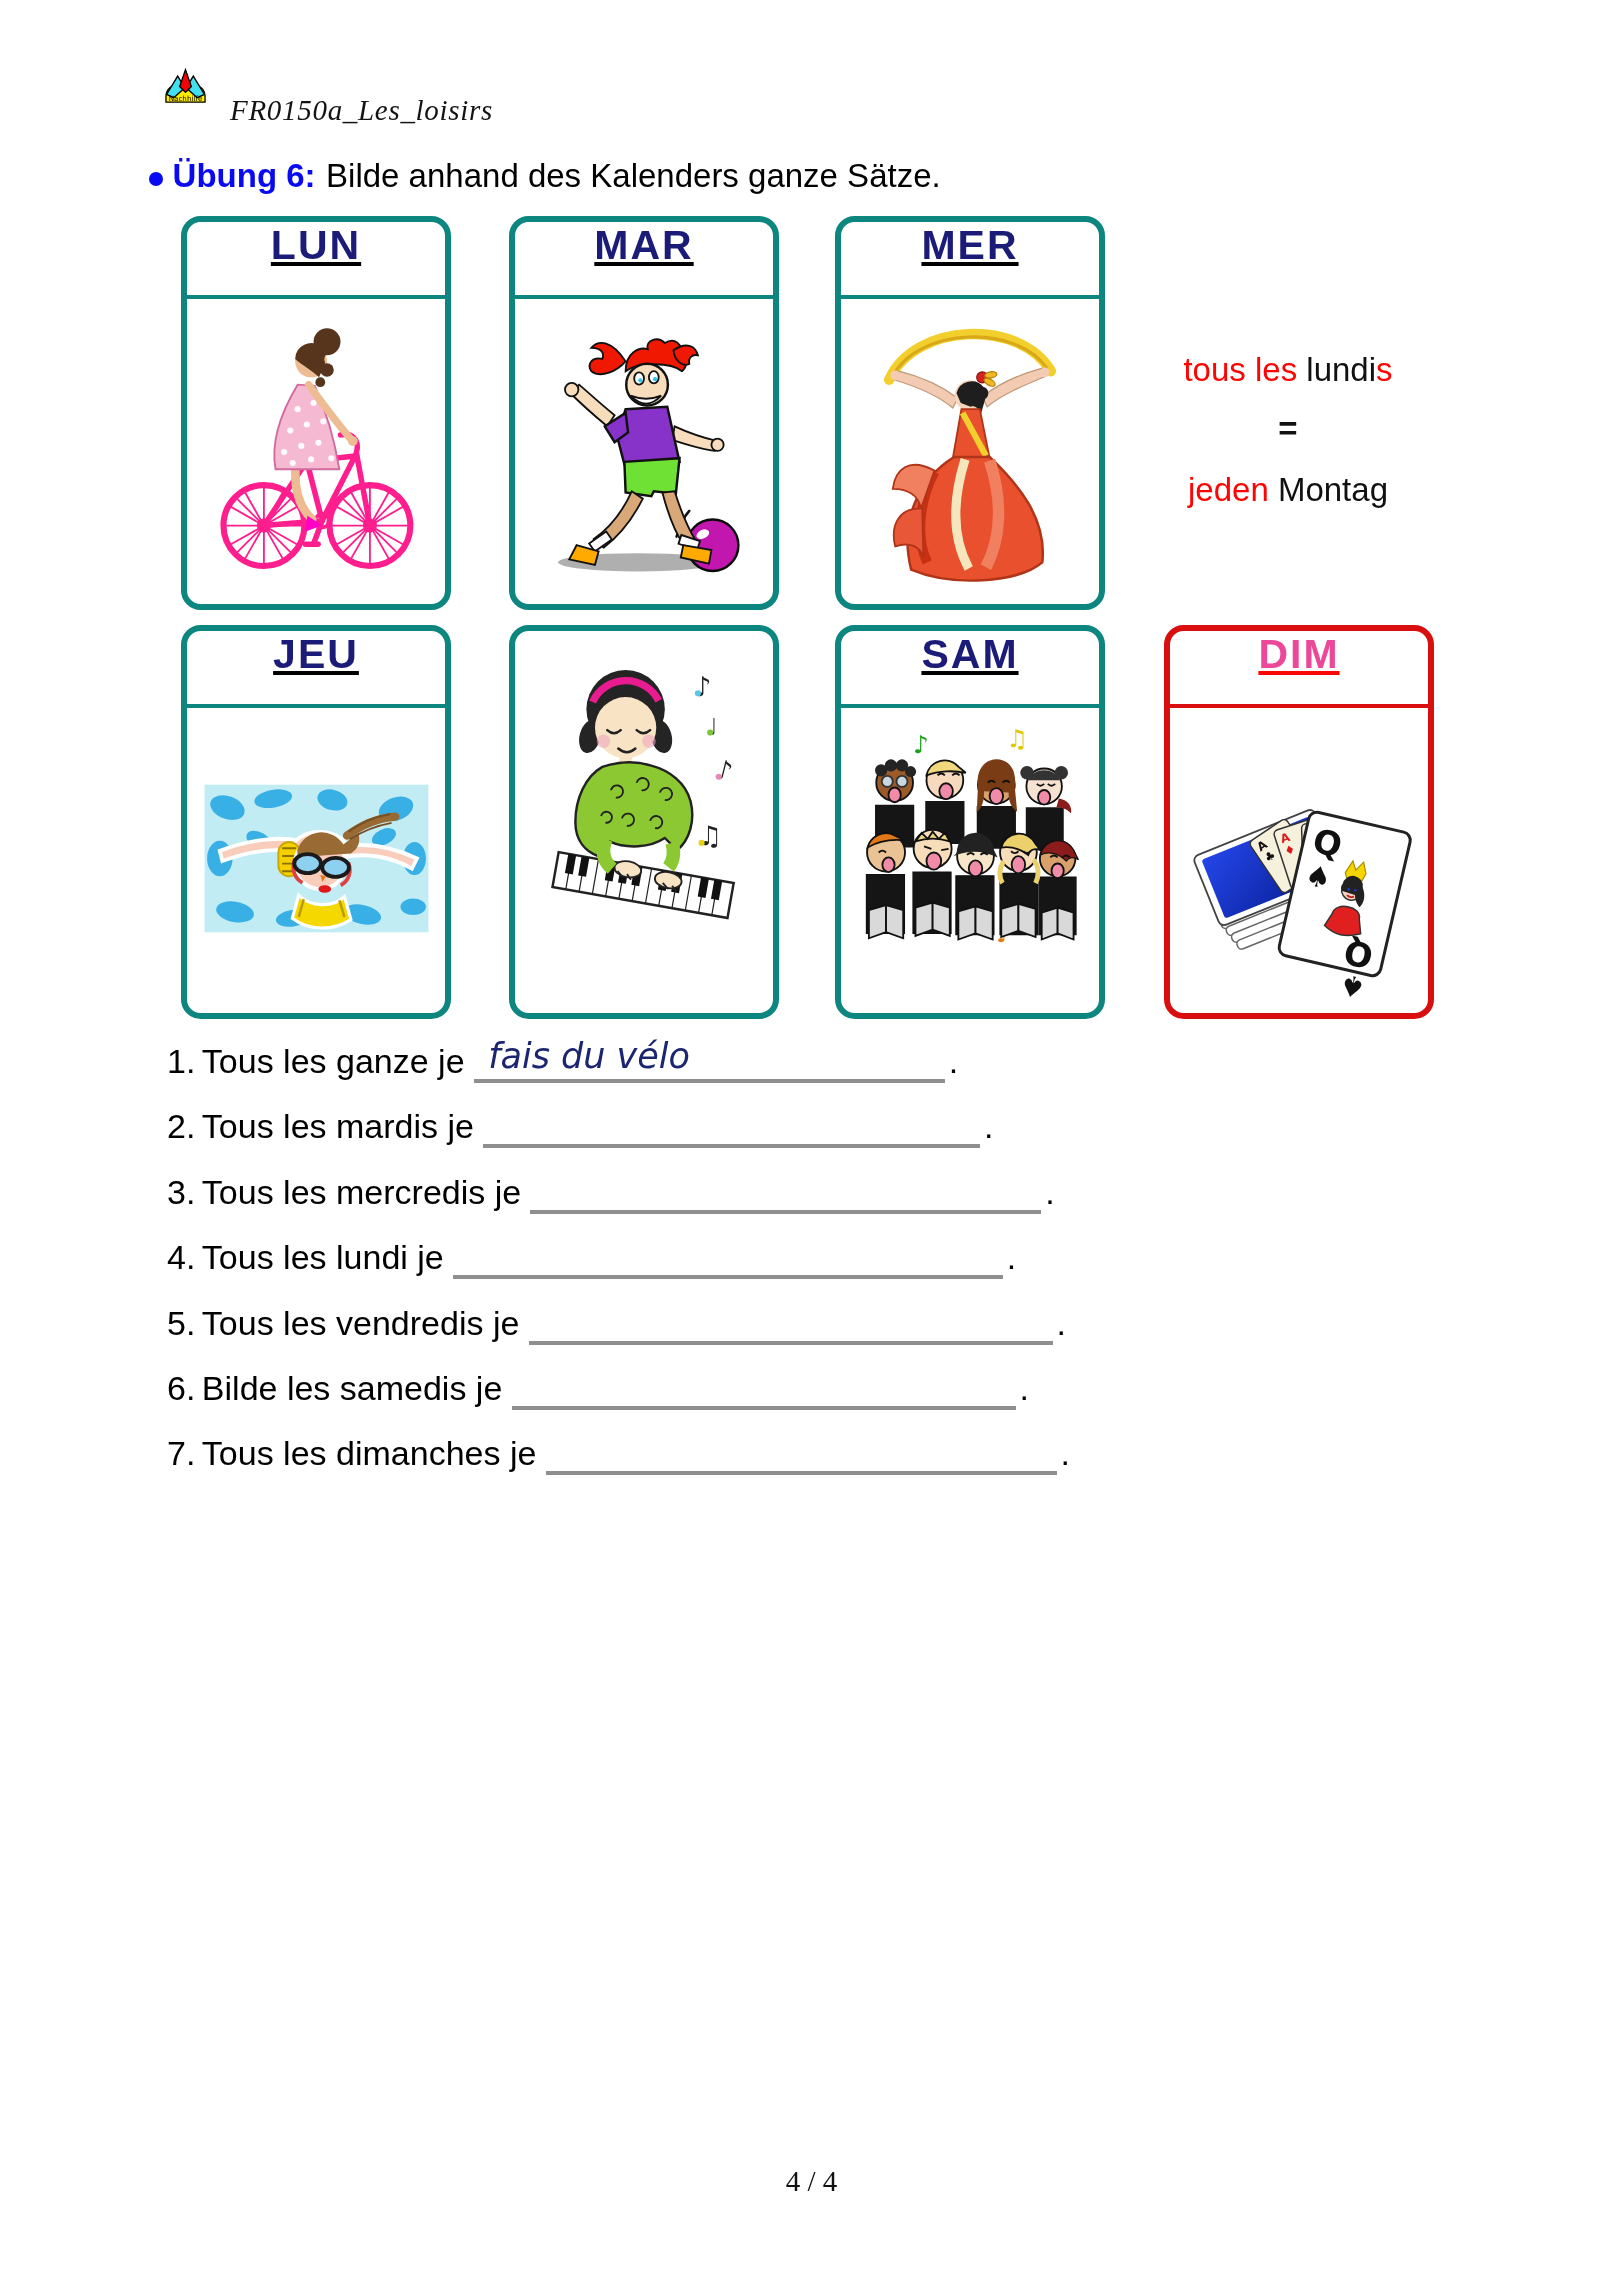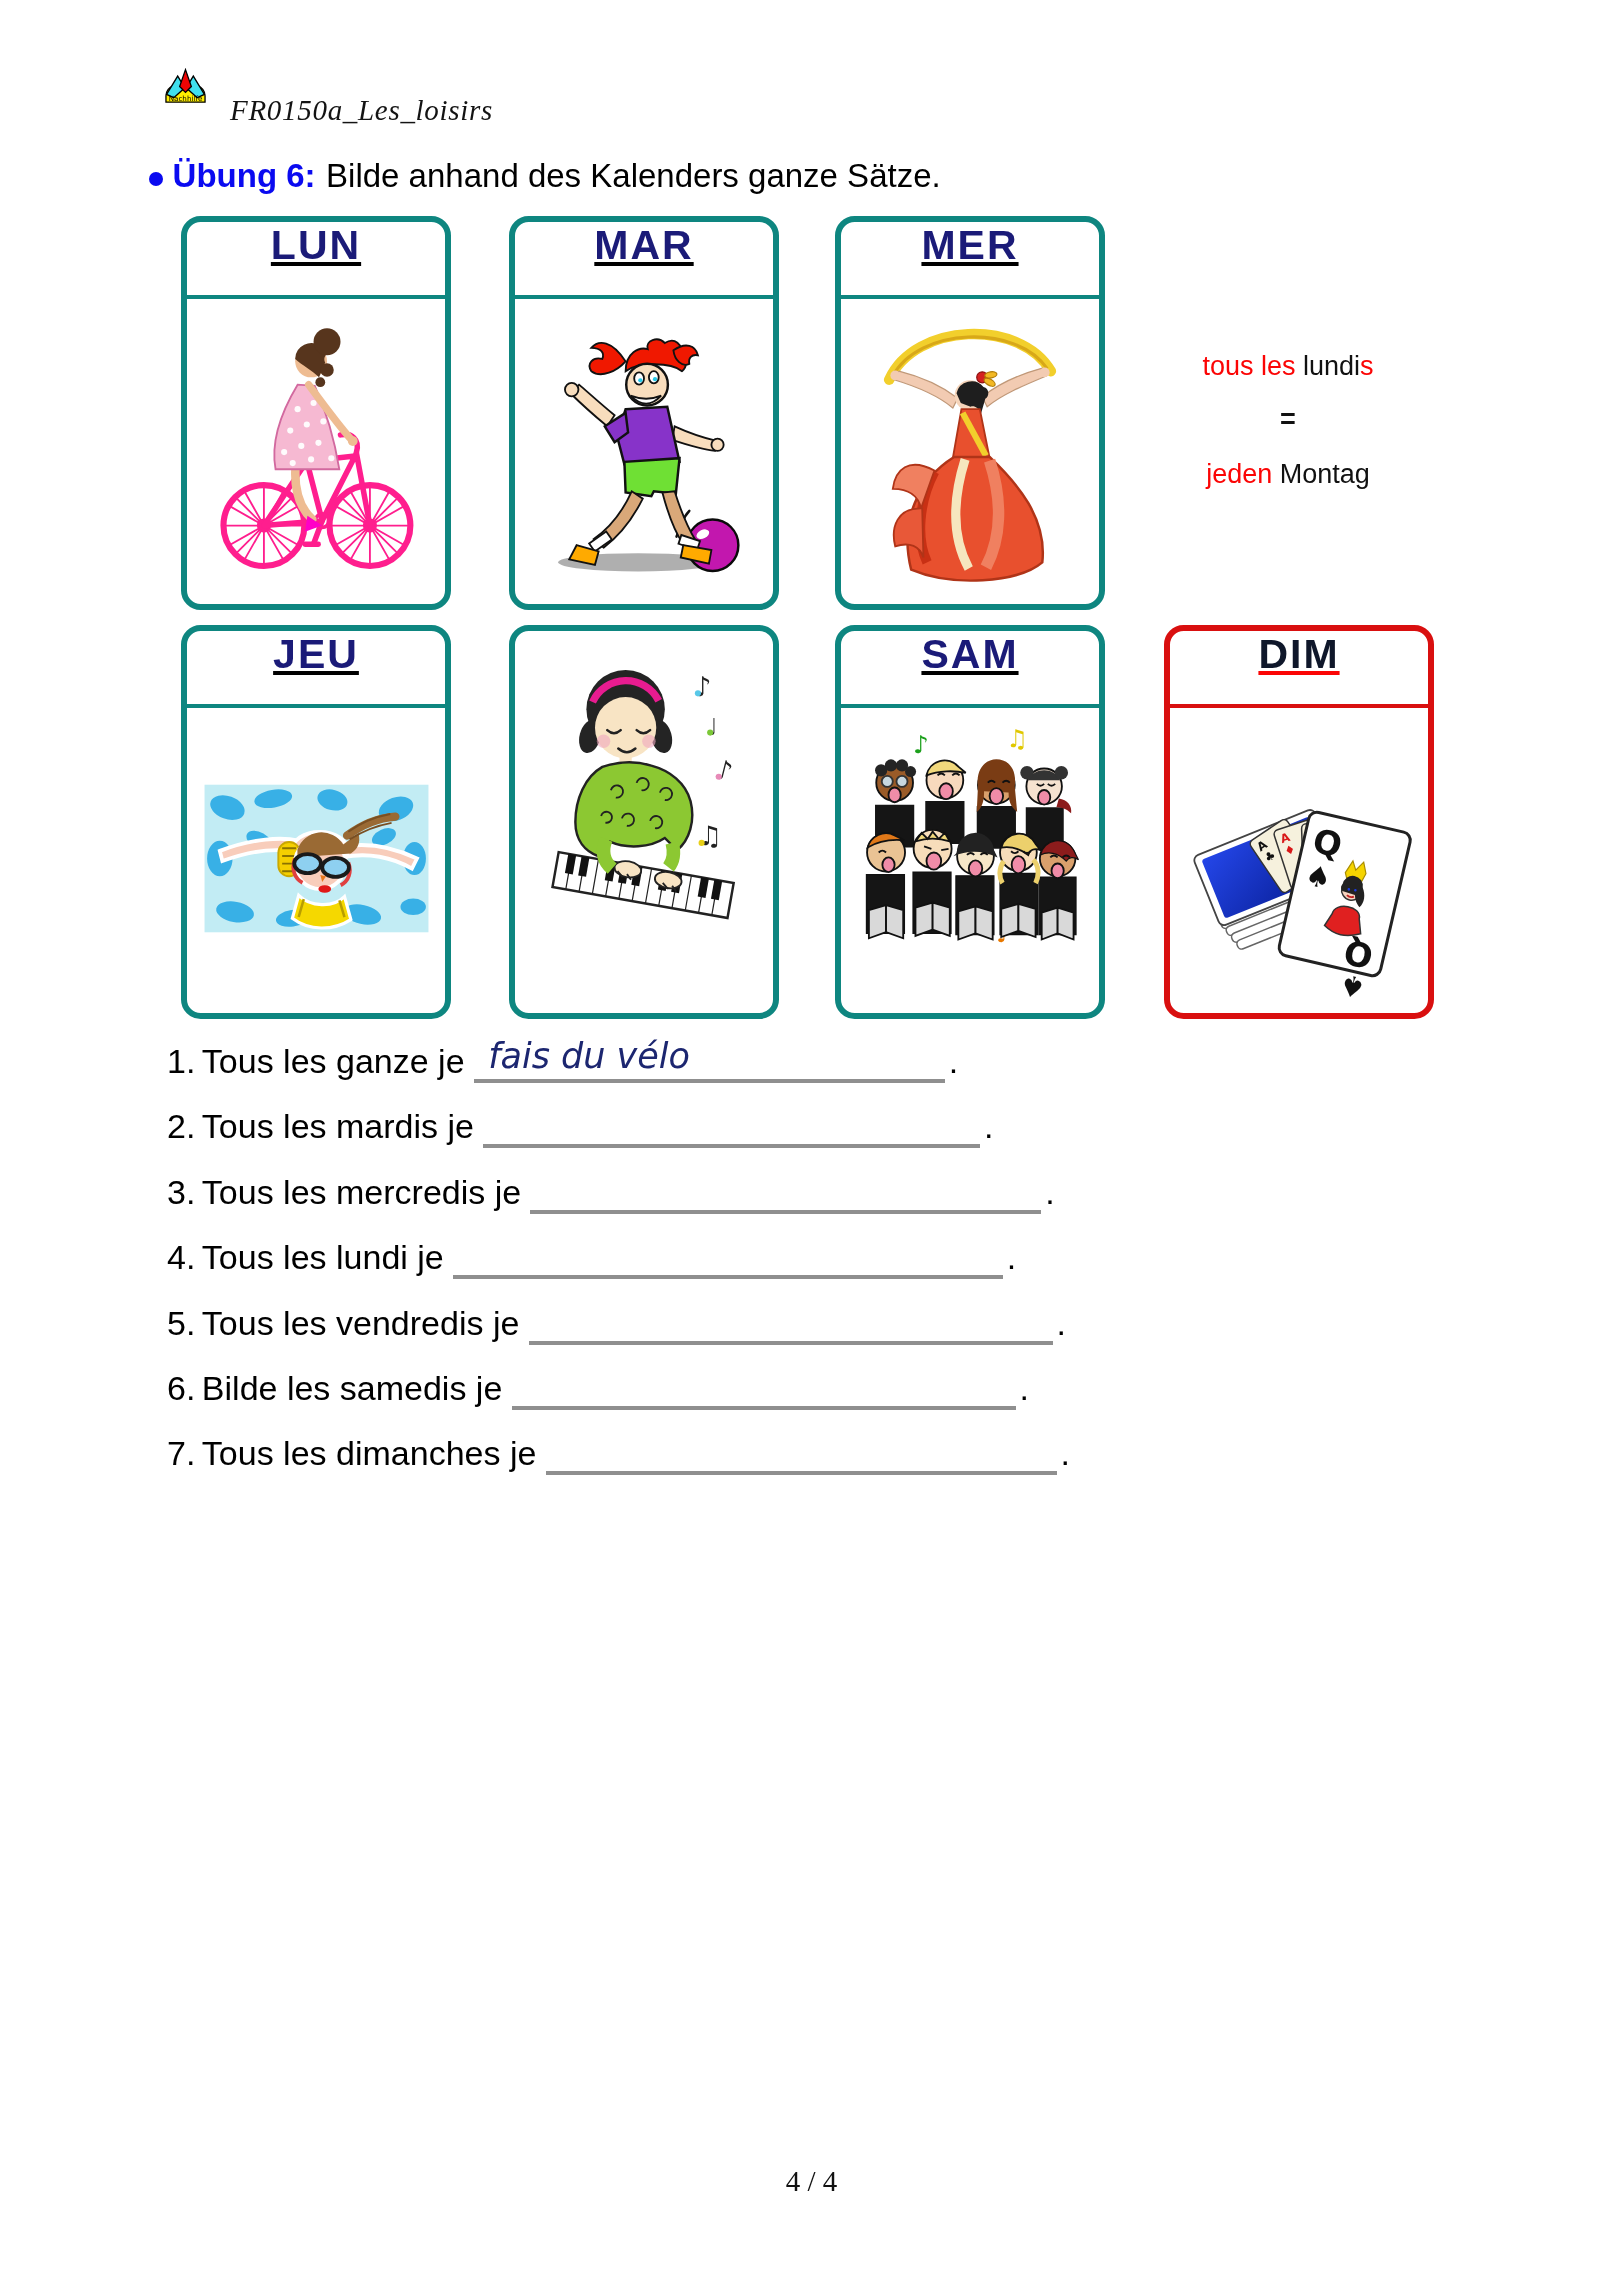--- a/index.html
+++ b/index.html
@@ -13,26 +13,26 @@
   .exline{position:absolute;left:149px;top:157px;display:flex;align-items:flex-end;font-size:33px;white-space:nowrap;}
   .exdot{width:14.4px;height:14.4px;border-radius:50%;background:#0a0af0;align-self:center;margin-top:6.5px;}
   .exlabel{color:#0a0af0;font-weight:bold;margin-left:9.2px;}
   .exinstr{color:#000;margin-left:10.5px;}
   
   .card{position:absolute;width:258px;height:382px;border:6.5px solid #0e8680;border-radius:19.6px;background:#fff;}
   .card.red{border-color:#d90f0f;}
   .card-head{height:73px;border-bottom:4.6px solid #0e8680;display:flex;align-items:flex-start;justify-content:center;text-decoration:underline;}
   .card.red .card-head{border-bottom-color:#d90f0f;}
   .card-title{font-size:41px;font-weight:bold;color:#1b1b78;letter-spacing:2px;}
-  .card.red .card-title{color:#0f172a;}
+  .card.red .card-title{color:#ec4899;}
   .card-body{height:300px;display:flex;align-items:center;justify-content:center;overflow:hidden;}
   .r1{top:216px;} .r2{top:625px;}
   .c1{left:181px;} .c2{left:509px;} .c3{left:835px;} .c4{left:1164px;}
   
-  .note{position:absolute;left:1157px;top:353px;width:262px;text-align:center;font-size:27px;line-height:1.0;}
+  .note{position:absolute;left:1157px;top:353px;width:262px;text-align:center;font-size:33px;line-height:1.0;}
   .note .eq{font-weight:bold;margin-top:26px;}
   .note .l2{margin-top:27.5px;}
   .red{color:#fb0505;} .blk{color:#111;}
   
   .q{position:absolute;left:167px;font-size:34px;white-space:nowrap;}
   .qnum{margin-right:6.5px;}
   .blank{display:inline-block;border-bottom:4.6px solid #8f8f8f;height:38px;vertical-align:-10.5px;
          margin-left:9.2px;position:relative;}
   .b0{width:471px;} .b1{width:497px;} .b2{width:511px;} .b3{width:550px;}
   .b4{width:524px;} .b5{width:504px;} .b6{width:511px;}

